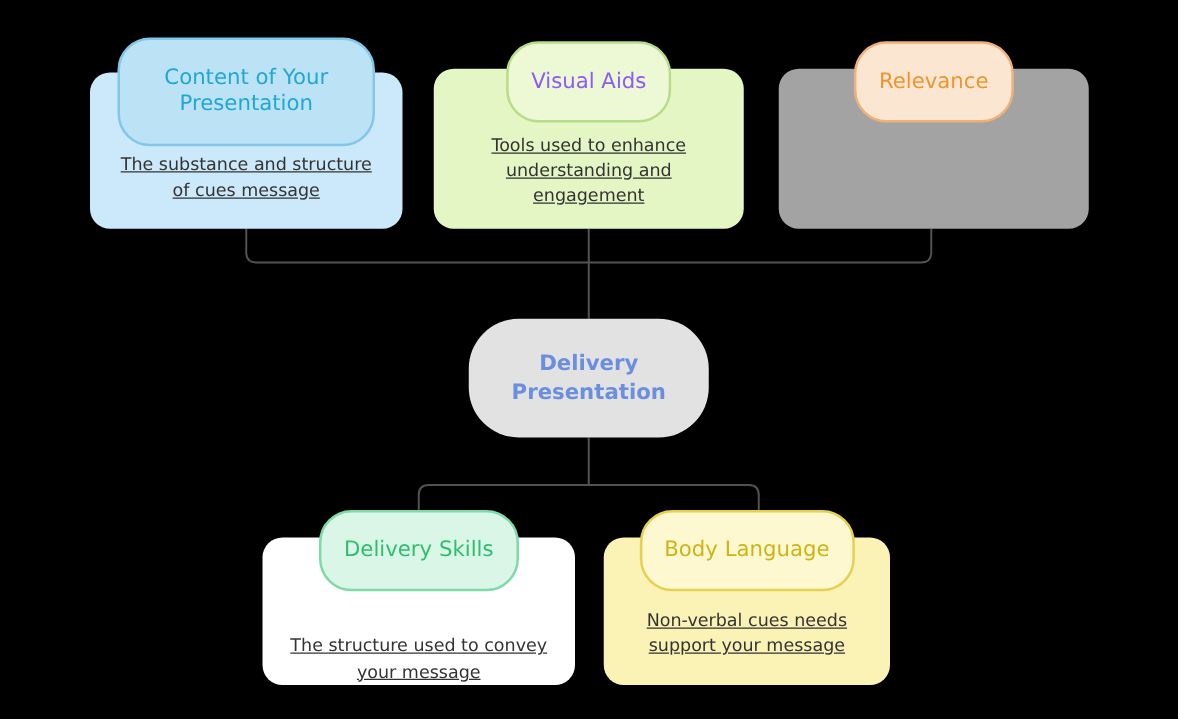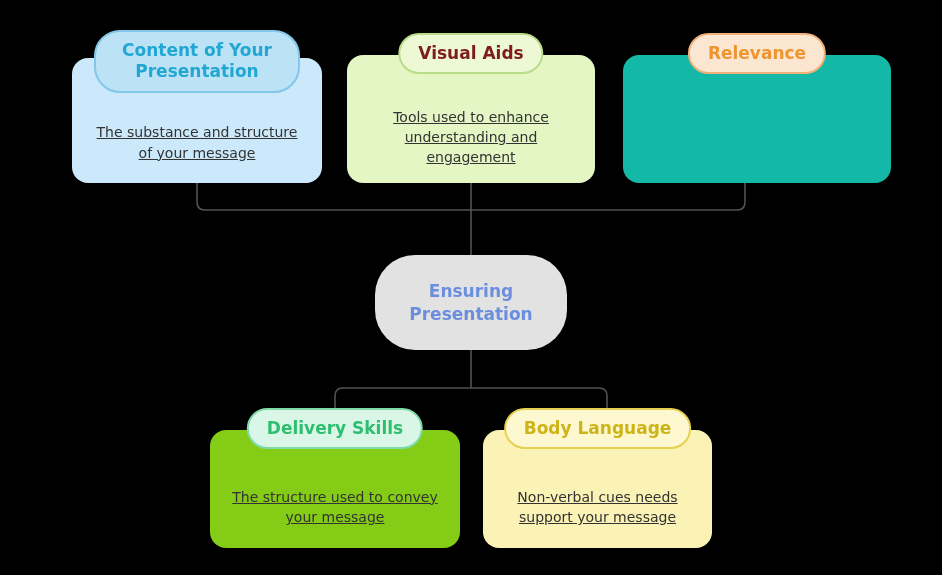--- a/index.html
+++ b/index.html
@@ -28,43 +28,43 @@
     color: #333333;
     line-height: 1.45;
     padding: 0 20px;
     text-decoration: underline;
   }
   .pill {
     position: absolute;
     left: 50%;
     transform: translateX(-50%);
     border-radius: 26px;
-    padding: 8px 18px;
-    font-weight: bold;
+    padding: 20px 18px;
+    font-weight: normal;
     font-size: 17px;
     line-height: 1.25;
     text-align: center;
     white-space: nowrap;
     box-sizing: content-box;
   }
 
   
   .n0 { left: 72px;  top: 58px;  width: 250px; height: 125px; background: #cbe9fa; padding-top: 44px; }
   .n0 .pill { top: -28px; width: 166px; white-space: normal; background: #bce2f6; border: 2px solid #82c7ea; color: #22a7d3; }
 
   
   .n1 { left: 347px; top: 55px;  width: 248px; height: 128px; background: #e3f6c4; padding-top: 36px; }
-  .n1 .pill { top: -22px; background: #ecf9d4; border: 2px solid #b8dc88; color: #7f1d1d; }
+  .n1 .pill { top: -22px; background: #ecf9d4; border: 2px solid #b8dc88; color: #8b5cf6; }
 
   
-  .n2 { left: 623px; top: 55px;  width: 268px; height: 128px; background: #14b8a6; padding-top: 36px; }
+  .n2 { left: 623px; top: 55px;  width: 248px; height: 128px; background: #a3a3a3; padding-top: 36px; }
   .n2 .pill { top: -22px; background: #fbe6d2; border: 2px solid #f0b078; color: #ef9530; }
 
   
-  .n3 { left: 210px; top: 430px; width: 250px; height: 118px; background: #84cc16; padding-top: 36px; }
+  .n3 { left: 210px; top: 430px; width: 250px; height: 118px; background: #ffffff; padding-top: 36px; align-items: flex-end; }
   .n3 .pill { top: -22px; background: #d9f6e7; border: 2px solid #7edaa8; color: #2fbe70; }
 
   
   .n4 { left: 483px; top: 430px; width: 229px; height: 118px; background: #fbf2b5; padding-top: 36px; }
   .n4 .pill { top: -22px; background: #fdf8cf; border: 2px solid #e6d052; color: #cdb418; }
 
   
   .center {
     position: absolute;
     left: 375px; top: 255px;
@@ -93,38 +93,38 @@
     <path d="M197,183 L197,202 Q197,210 205,210 L737,210 Q745,210 745,202 L745,183"></path>
     <path d="M471,183 L471,255"></path>
     <path d="M471,350 L471,388"></path>
     <path d="M335,430 L335,396 Q335,388 343,388 L599,388 Q607,388 607,396 L607,430"></path>
   </svg>
 
   <div class="card n0">
     <div class="pill">
       <span>Content of Your Presentation</span>
     </div>
-    <div class="desc">The substance and structure of your message</div>
+    <div class="desc">The substance and structure of cues message</div>
   </div>
 
   <div class="card n1">
     <div class="pill">
       <span>Visual Aids</span>
     </div>
     <div class="desc">Tools used to enhance understanding and engagement</div>
   </div>
 
   <div class="card n2">
     <div class="pill">
       <span>Relevance</span>
     </div>
   </div>
 
   <div class="center">
-    <div class="ctitle">Ensuring Presentation</div>
+    <div class="ctitle">Delivery Presentation</div>
   </div>
 
   <div class="card n3">
     <div class="pill">
       <span>Delivery Skills</span>
     </div>
     <div class="desc">The structure used to convey your message</div>
   </div>
 
   <div class="card n4">

